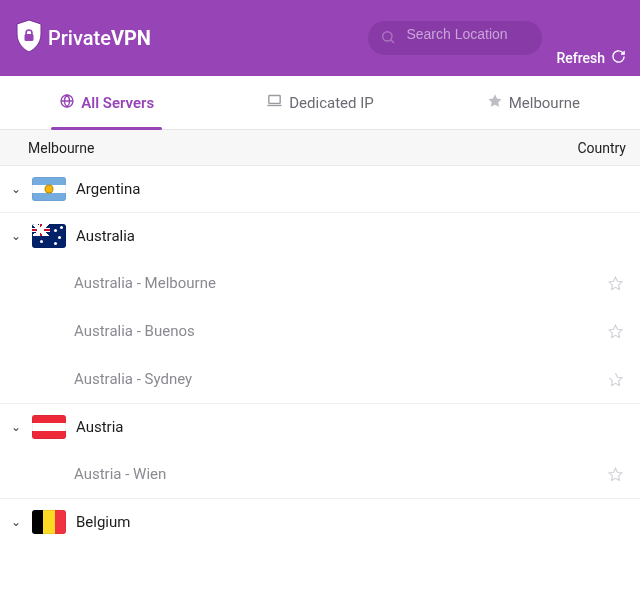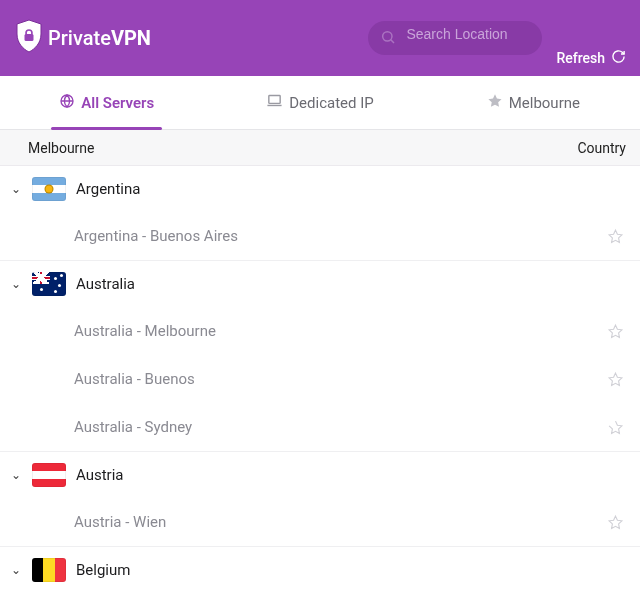--- a/index.html
+++ b/index.html
@@ -222,28 +222,20 @@
   <span class="right">Country</span>
 </div>
 
 <div class="scroll">
 
   <div class="country-row">
     <span class="chevron">⌄</span>
     <span class="flag flag-ar"></span>
     <span>Argentina</span>
   </div>
-  <div class="server-row">
-    <span>Argentina - Buenos Aires</span>
-    <span class="fav-star">
-      <svg viewBox="0 0 24 24" fill="none" stroke="currentColor" stroke-width="1.6">
-          <path d="M12 3l2.7 5.8 6.3.8-4.6 4.4 1.1 6.3L12 17.4l-5.5 2.9 1.1-6.3L3 9.6l6.3-.8L12 3z"></path>
-        </svg>
-    </span>
-  </div>
   <div class="sep"></div>
 
   <div class="country-row">
     <span class="chevron">⌄</span>
     <span class="flag flag-au"></span>
     <span>Australia</span>
   </div>
   <div class="server-row">
     <span>Australia - Melbourne</span>
     <span class="fav-star">

